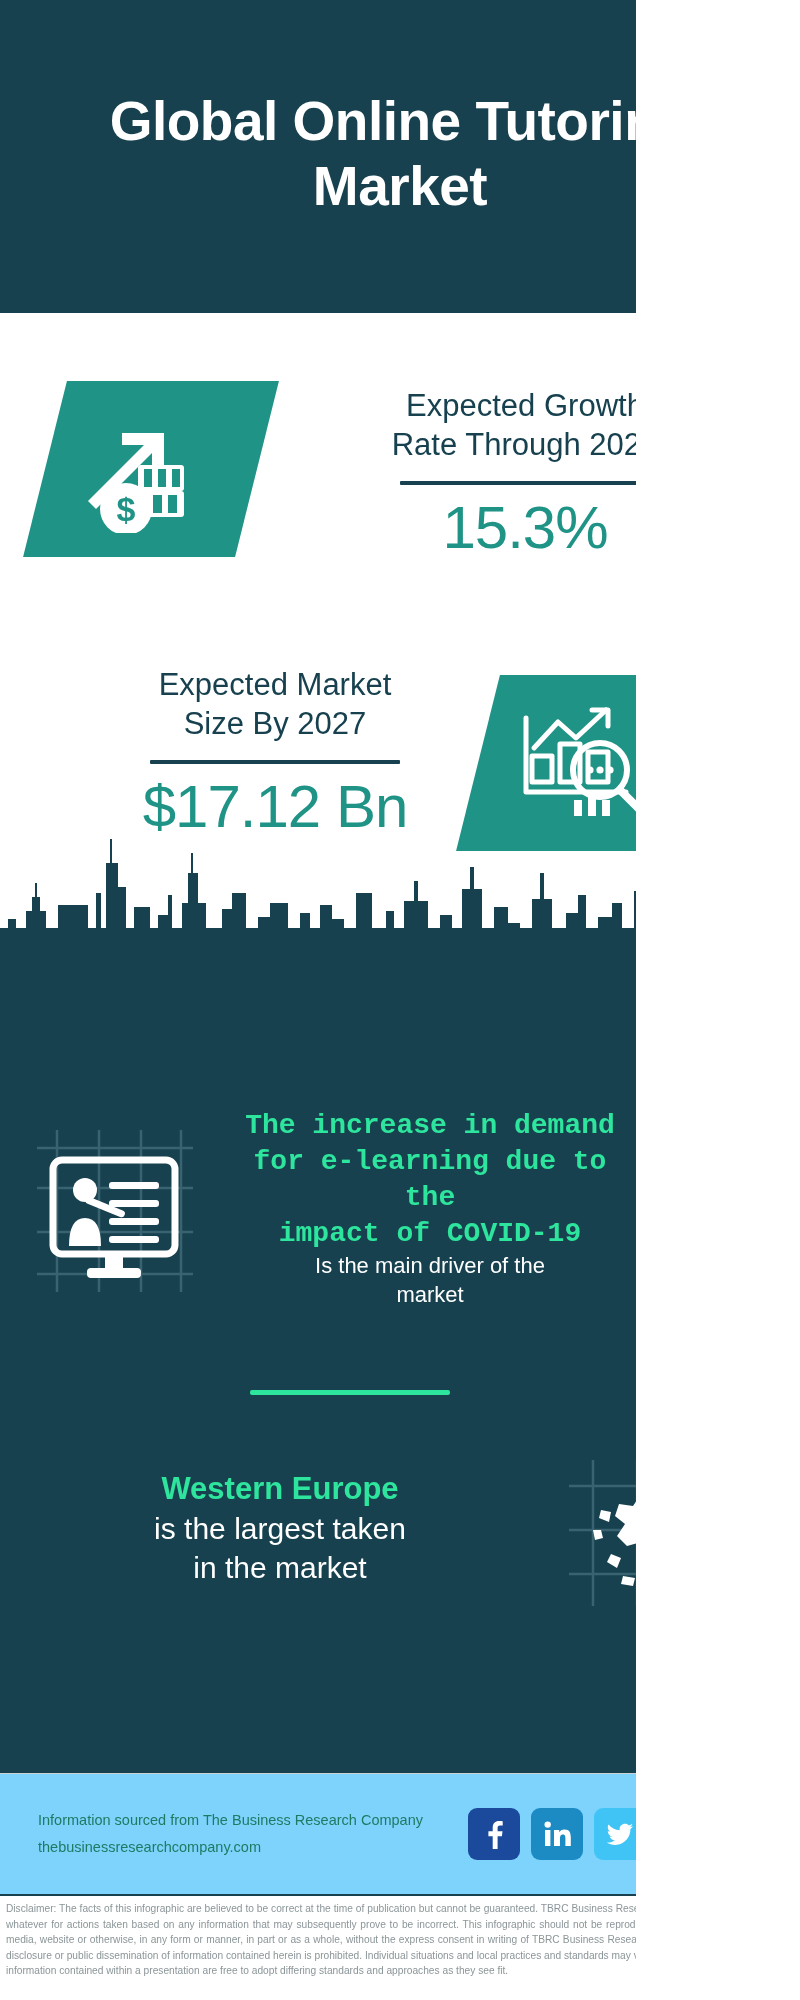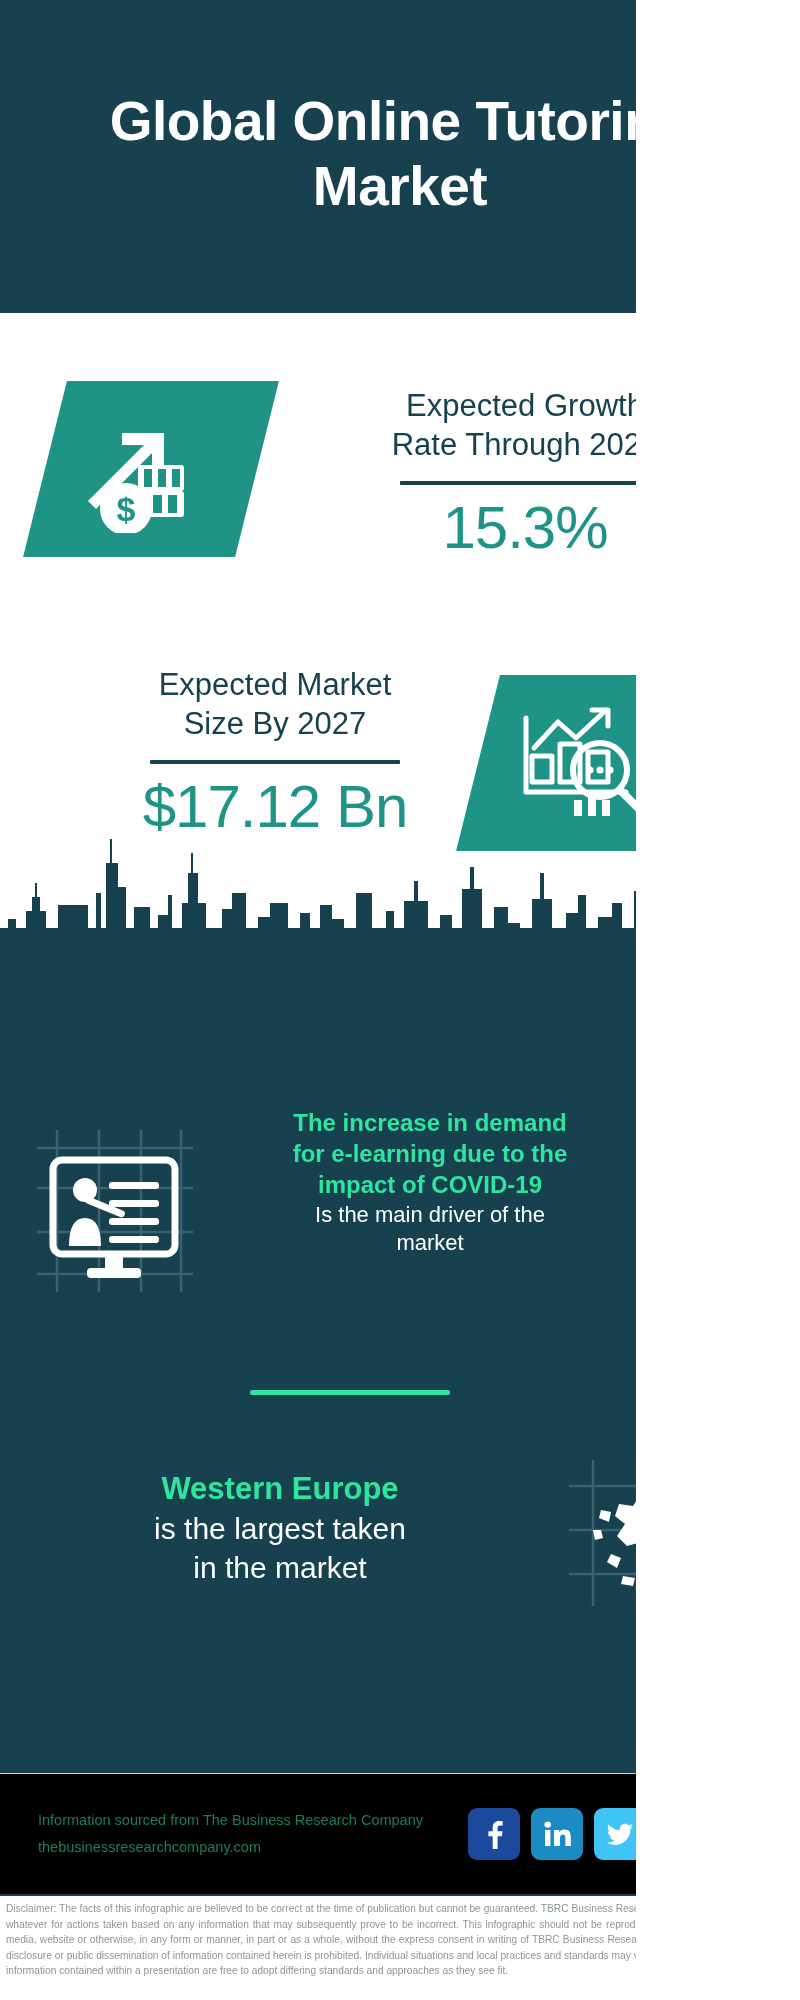--- a/index.html
+++ b/index.html
@@ -95,22 +95,23 @@
   }
   .driver-icon{
     width:230px;min-width:230px;height:170px;
     display:flex;align-items:center;justify-content:center;
     margin-top:18px;
   }
   .driver-copy{width:400px;text-align:center;}
   .accent{
     color:#2ee59d;
     font-weight:bold;
-    font-size:24px;
+    font-size:28px;
     line-height:1.29;
+    font-family:Liberation Mono, monospace;
   }
   .plain{
     color:#ffffff;
     font-weight:normal;
     font-size:22px;
     line-height:1.29;
   }
 
   .mid-rule{
     position:absolute;left:250px;top:437px;
@@ -131,21 +132,21 @@
   .accent-lg{
     color:#2ee59d;font-weight:bold;font-size:31px;line-height:1.3;
   }
   .plain-lg{
     color:#ffffff;font-weight:normal;font-size:30px;line-height:1.3;
   }
 
   
   .footer{
     position:absolute;left:0;top:1773px;width:800px;height:120px;
-    background:#000000;
+    background:#7dd3fc;
     border-top:1px solid #c9d3d6;
     border-bottom:2px solid #17414f;
     display:flex;align-items:center;
   }
   .footer-src{
     margin-left:38px;width:420px;
     color:#1f7a63;
     font-size:14.5px;
     line-height:1.85;
   }

